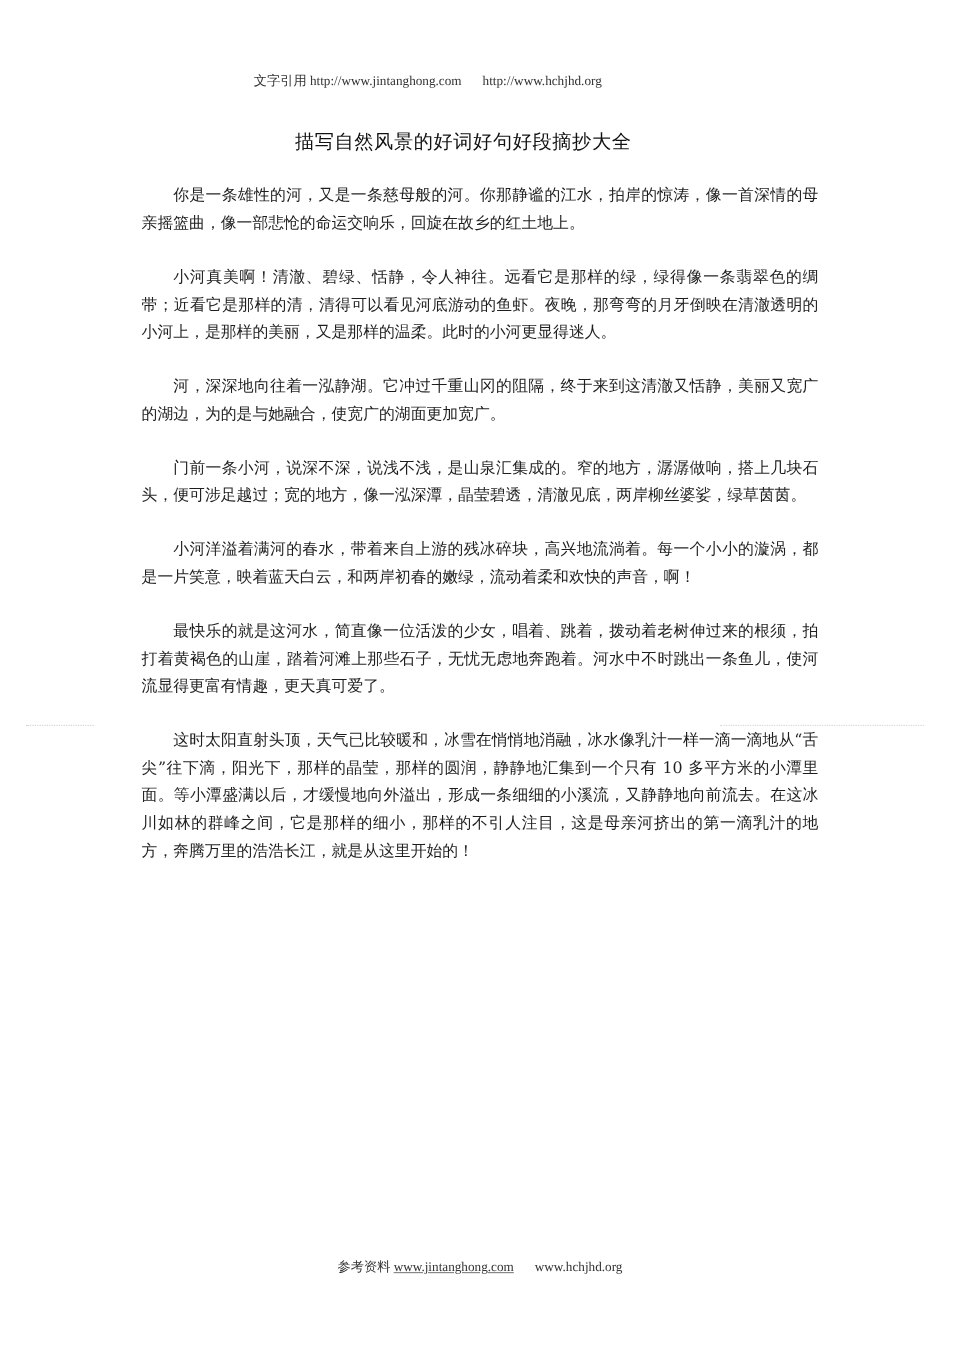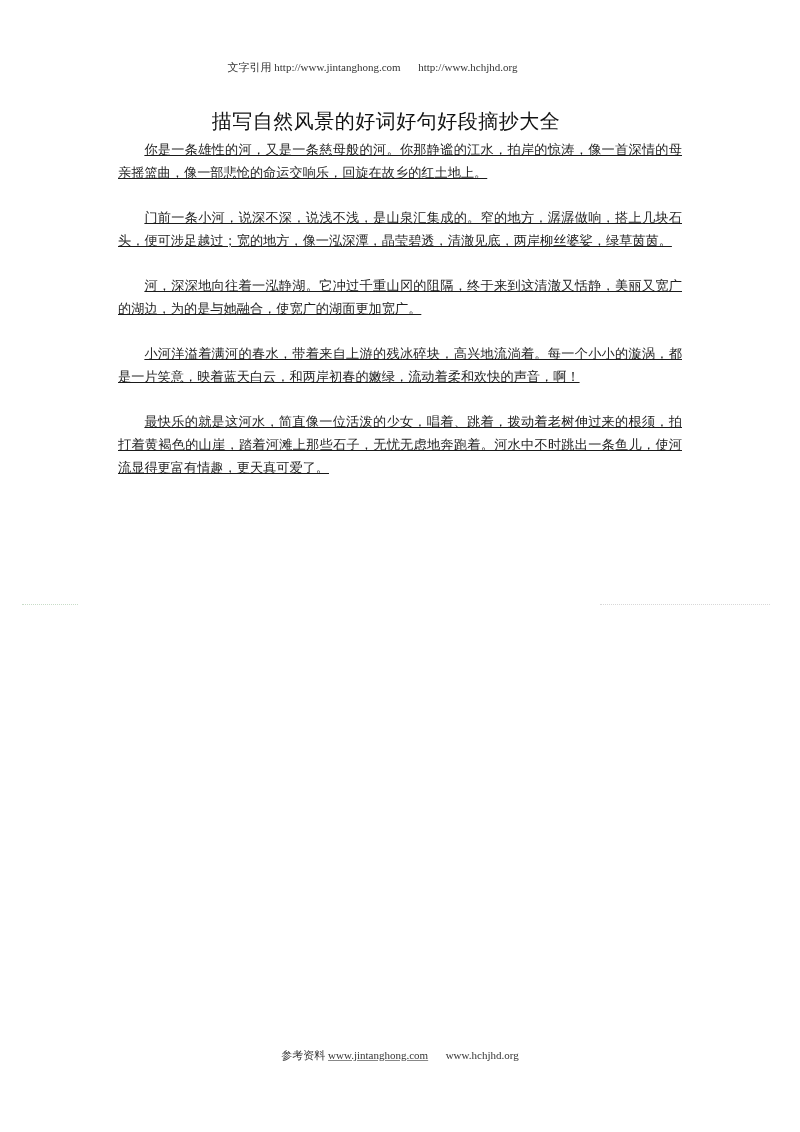--- a/index.html
+++ b/index.html
@@ -17,42 +17,40 @@
     }
     .page-header {
       position: absolute;
       top: 60px;
       left: 0;
       width: 713px;
       text-align: center;
       font-size: 11px;
       color: #333;
       font-family: "Liberation Serif", "DejaVu Serif", serif;
-      padding-left: 16px;
     }
     .page-header .gap { display: inline-block; width: 12px; }
     .doc-title {
       position: absolute;
       top: 108px;
       left: 0;
       width: 772px;
       text-align: center;
-      font-size: 20px;
+      font-size: 16px;
       font-family: "DejaVu Sans", "Liberation Sans", sans-serif;
       color: #111;
       letter-spacing: 0.5px;
       margin: 0;
       font-weight: normal;
     }
     .content {
       position: absolute;
-      top: 138px;
+      top: 152px;
       left: 118px;
       width: 564px;
-      text-decoration: underline;
     }
     .para {
       margin: 0 0 22px 0;
       font-size: 13.2px;
       line-height: 23px;
       text-indent: 2em;
       text-align: justify;
       color: #1e1e1e;
     }
     .dotted-left, .dotted-right {
@@ -87,24 +85,26 @@
   <span>文字引用</span>
   <span>http://www.jintanghong.com</span>
   <span class="gap"></span>
   <span>http://www.hchjhd.org</span>
 </div>
 
 <h1 class="doc-title">描写自然风景的好词好句好段摘抄大全</h1>
 
 <div class="content">
   <p class="para">你是一条雄性的河，又是一条慈母般的河。你那静谧的江水，拍岸的惊涛，像一首深情的母亲摇篮曲，像一部悲怆的命运交响乐，回旋在故乡的红土地上。</p>
+  <p class="para">小河真美啊！清澈、碧绿、恬静，令人神往。远看它是那样的绿，绿得像一条翡翠色的绸带；近看它是那样的清，清得可以看见河底游动的鱼虾。夜晚，那弯弯的月牙倒映在清澈透明的小河上，是那样的美丽，又是那样的温柔。此时的小河更显得迷人。</p>
+  <p class="para">河，深深地向往着一泓静湖。它冲过千重山冈的阻隔，终于来到这清澈又恬静，美丽又宽广的湖边，为的是与她融合，使宽广的湖面更加宽广。</p>
   <p class="para">门前一条小河，说深不深，说浅不浅，是山泉汇集成的。窄的地方，潺潺做响，搭上几块石头，便可涉足越过；宽的地方，像一泓深潭，晶莹碧透，清澈见底，两岸柳丝婆娑，绿草茵茵。</p>
-  <p class="para">河，深深地向往着一泓静湖。它冲过千重山冈的阻隔，终于来到这清澈又恬静，美丽又宽广的湖边，为的是与她融合，使宽广的湖面更加宽广。</p>
   <p class="para">小河洋溢着满河的春水，带着来自上游的残冰碎块，高兴地流淌着。每一个小小的漩涡，都是一片笑意，映着蓝天白云，和两岸初春的嫩绿，流动着柔和欢快的声音，啊！</p>
   <p class="para">最快乐的就是这河水，简直像一位活泼的少女，唱着、跳着，拨动着老树伸过来的根须，拍打着黄褐色的山崖，踏着河滩上那些石子，无忧无虑地奔跑着。河水中不时跳出一条鱼儿，使河流显得更富有情趣，更天真可爱了。</p>
+  <p class="para">这时太阳直射头顶，天气已比较暖和，冰雪在悄悄地消融，冰水像乳汁一样一滴一滴地从“舌尖”往下滴，阳光下，那样的晶莹，那样的圆润，静静地汇集到一个只有 10 多平方米的小潭里面。等小潭盛满以后，才缓慢地向外溢出，形成一条细细的小溪流，又静静地向前流去。在这冰川如林的群峰之间，它是那样的细小，那样的不引人注目，这是母亲河挤出的第一滴乳汁的地方，奔腾万里的浩浩长江，就是从这里开始的！</p>
 </div>
 
 <div class="dotted-left"></div>
 <div class="dotted-right2"></div>
 
 <div class="page-footer">
   <span>参考资料</span>
   <span class="link">www.jintanghong.com</span>
   <span class="gap"></span>
   <span>www.hchjhd.org</span>

